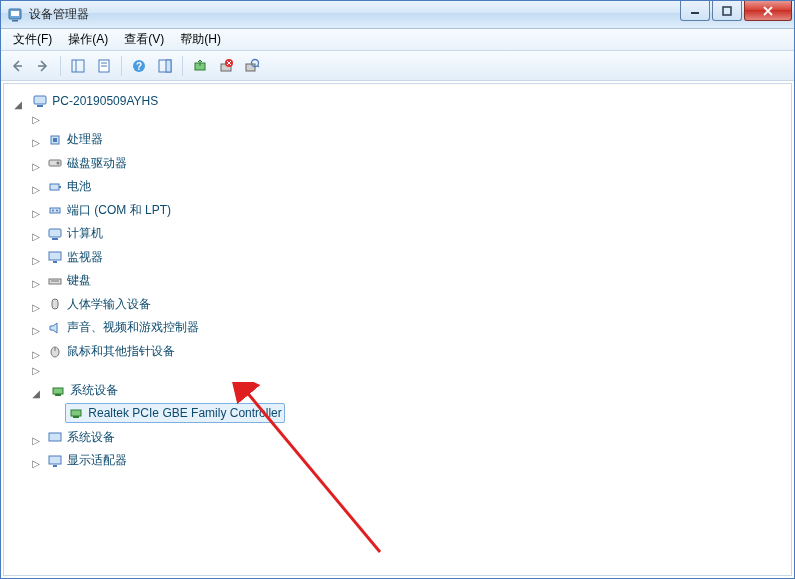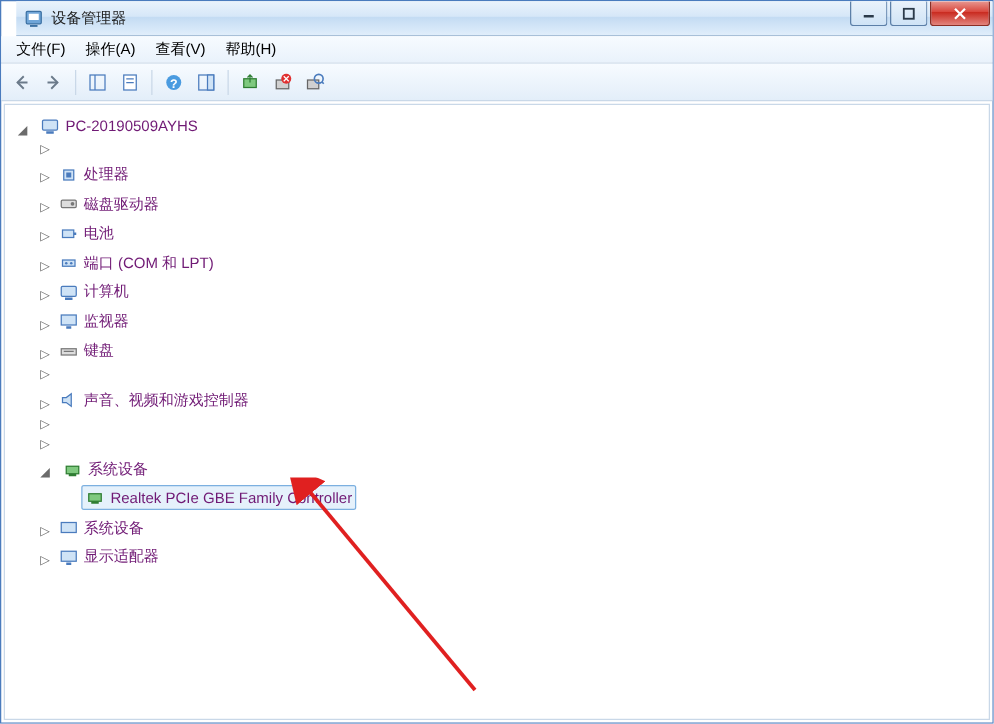--- a/index.html
+++ b/index.html
@@ -1,20 +1,20 @@
 <!DOCTYPE html>
 <html><head>
 <meta charset="utf-8">
 <style>
   * { box-sizing: border-box; margin: 0; padding: 0; }
   body { font-family: "Microsoft YaHei", "SimSun", Tahoma, sans-serif; font-size: 12px; background: #fff; width: 795px; height: 579px; overflow: hidden; position: relative; }
   
   .window { width: 795px; height: 579px; border: 1px solid #4a7bbd; display: flex; flex-direction: column; background: #fff; }
   
-  .titlebar { height: 28px; background: linear-gradient(to bottom, #eaf3fc 0%, #d6e7f8 45%, #c3dbf3 46%, #e0eefb 100%); display: flex; align-items: center; padding-left: 6px; border-bottom: 1px solid #a8c0d8; margin-left: 12px; }
+  .titlebar { height: 28px; background: linear-gradient(to bottom, #eaf3fc 0%, #d6e7f8 45%, #c3dbf3 46%, #e0eefb 100%); display: flex; align-items: center; padding-left: 6px; border-bottom: 1px solid #a8c0d8; }
   .titlebar-icon { width: 16px; height: 16px; margin-right: 6px; display:inline-flex; align-items:center; justify-content:center; }
   .titlebar-text { flex: 1; color: #222; font-size: 12px; }
   .win-controls { display: flex; height: 100%; }
   .win-btn { width: 32px; height: 20px; margin-top:0; margin-right: 2px; border: 1px solid #5c7fa8; border-top:none; border-radius: 0 0 3px 3px; display:flex; align-items:center; justify-content:center; background: linear-gradient(to bottom,#e9f2fb,#cfe3f6); }
   .win-btn.min { width:30px; }
   .win-btn.max { width:30px; }
   .win-btn.close { width: 48px; background: linear-gradient(to bottom,#e79790,#d9463c 45%,#c92a1f 46%,#e2857e); border-color:#8a2e25; }
   .win-btn svg { display:block; }
   
   .menubar { height: 22px; background: linear-gradient(to bottom,#f7fbff,#e9f2fb); border-bottom: 1px solid #c9d8e8; display:flex; align-items:center; padding: 0 4px; }
@@ -26,21 +26,21 @@
   
   .content { flex:1; background:#fff; overflow:auto; padding: 6px 4px; border:1px solid #c9d8e8; margin:2px; }
   
   .tree ul { list-style:none; padding-left: 18px; }
   .tree > ul { padding-left: 4px; }
   .tree li { position:relative; padding: 1px 0; white-space:nowrap; }
   .expander { display:inline-block; width:12px; height:12px; text-align:center; line-height:10px; color:#6b6b6b; cursor:default; font-size:10px; margin-right:2px; vertical-align:middle; user-select:none; }
   .node { display:inline-flex; align-items:center; gap:4px; padding:1px 2px; border:1px solid transparent; border-radius:2px; }
   .node.selected { background:#e5f1fb; border-color:#7cb0e0; }
   .node-icon { width:16px; height:16px; display:inline-flex; align-items:center; justify-content:center; }
-  .node-label { color:#701a75; }
+  .node-label { color:#0c4a6e; }
   .indent-none { display:inline-block; width:14px; }
   
   .arrow-annotation { position:absolute; left:230px; top:382px; pointer-events:none; }
 </style>
 </head>
 <body>
 
 <div class="window">
 
   <div class="titlebar">
@@ -214,30 +214,45 @@
                 </span></li>
             <li><span class="expander">▷</span><span class="node">
                   <span class="node-icon">
                     <svg width="16" height="16" viewBox="0 0 16 16">
                       <rect x="2" y="6" width="12" height="5" fill="#ddd" stroke="#777"></rect>
                       <line x1="4" y1="8" x2="12" y2="8" stroke="#777"></line>
                     </svg>
                   </span>
                   <span class="node-label">键盘</span>
                 </span></li>
-            <li><span class="expander">▷</span></li>
+            <li><span class="expander">▷</span><span class="node">
+                  <span class="node-icon">
+                    <svg width="16" height="16" viewBox="0 0 16 16">
+                      <rect x="5" y="3" width="6" height="10" rx="3" fill="#ddd" stroke="#777"></rect>
+                    </svg>
+                  </span>
+                  <span class="node-label">人体学输入设备</span>
+                </span></li>
             <li><span class="expander">▷</span><span class="node">
                   <span class="node-icon">
                     <svg width="16" height="16" viewBox="0 0 16 16">
                       <path d="M3 6 L6 6 L10 3 L10 13 L6 10 L3 10 Z" fill="#cfe3f6" stroke="#4a7bbd"></path>
                     </svg>
                   </span>
                   <span class="node-label">声音、视频和游戏控制器</span>
                 </span></li>
-            <li><span class="expander">▷</span></li>
+            <li><span class="expander">▷</span><span class="node">
+                  <span class="node-icon">
+                    <svg width="16" height="16" viewBox="0 0 16 16">
+                      <ellipse cx="8" cy="9" rx="4" ry="5" fill="#ddd" stroke="#777"></ellipse>
+                      <line x1="8" y1="4" x2="8" y2="8" stroke="#777"></line>
+                    </svg>
+                  </span>
+                  <span class="node-label">鼠标和其他指针设备</span>
+                </span></li>
             <li><span class="expander">▷</span></li>
             <li>
               <span class="expander">◢</span>
               <span class="node">
                 <span class="node-icon">
                     <svg width="16" height="16" viewBox="0 0 16 16">
                       <rect x="3" y="5" width="10" height="6" fill="#7fc97f" stroke="#2e7d32"></rect>
                       <rect x="5" y="11" width="6" height="2" fill="#2e7d32"></rect>
                     </svg>
                   </span>

